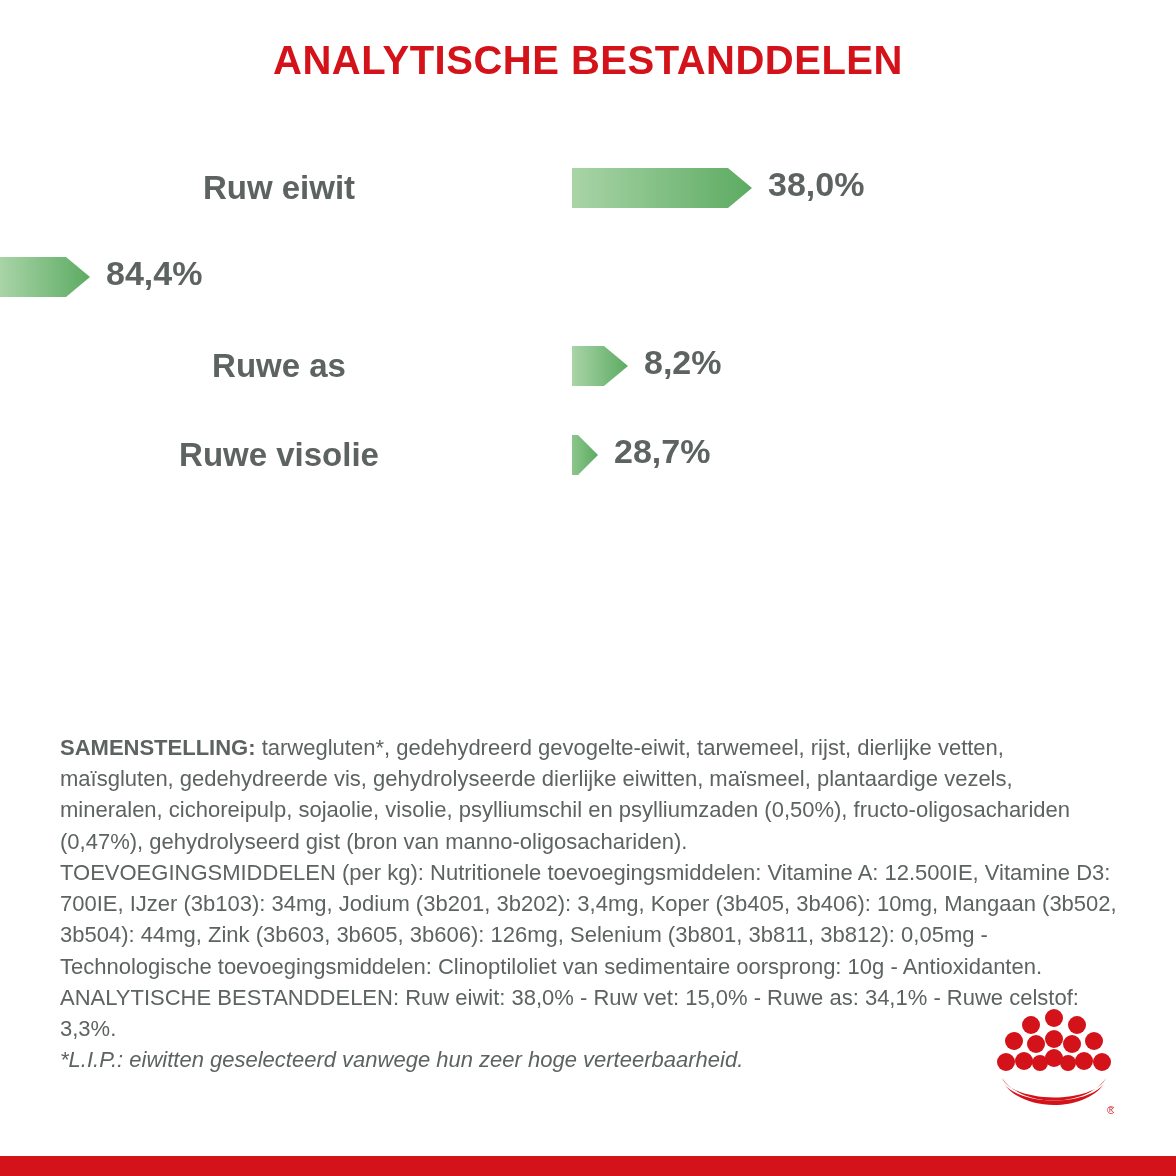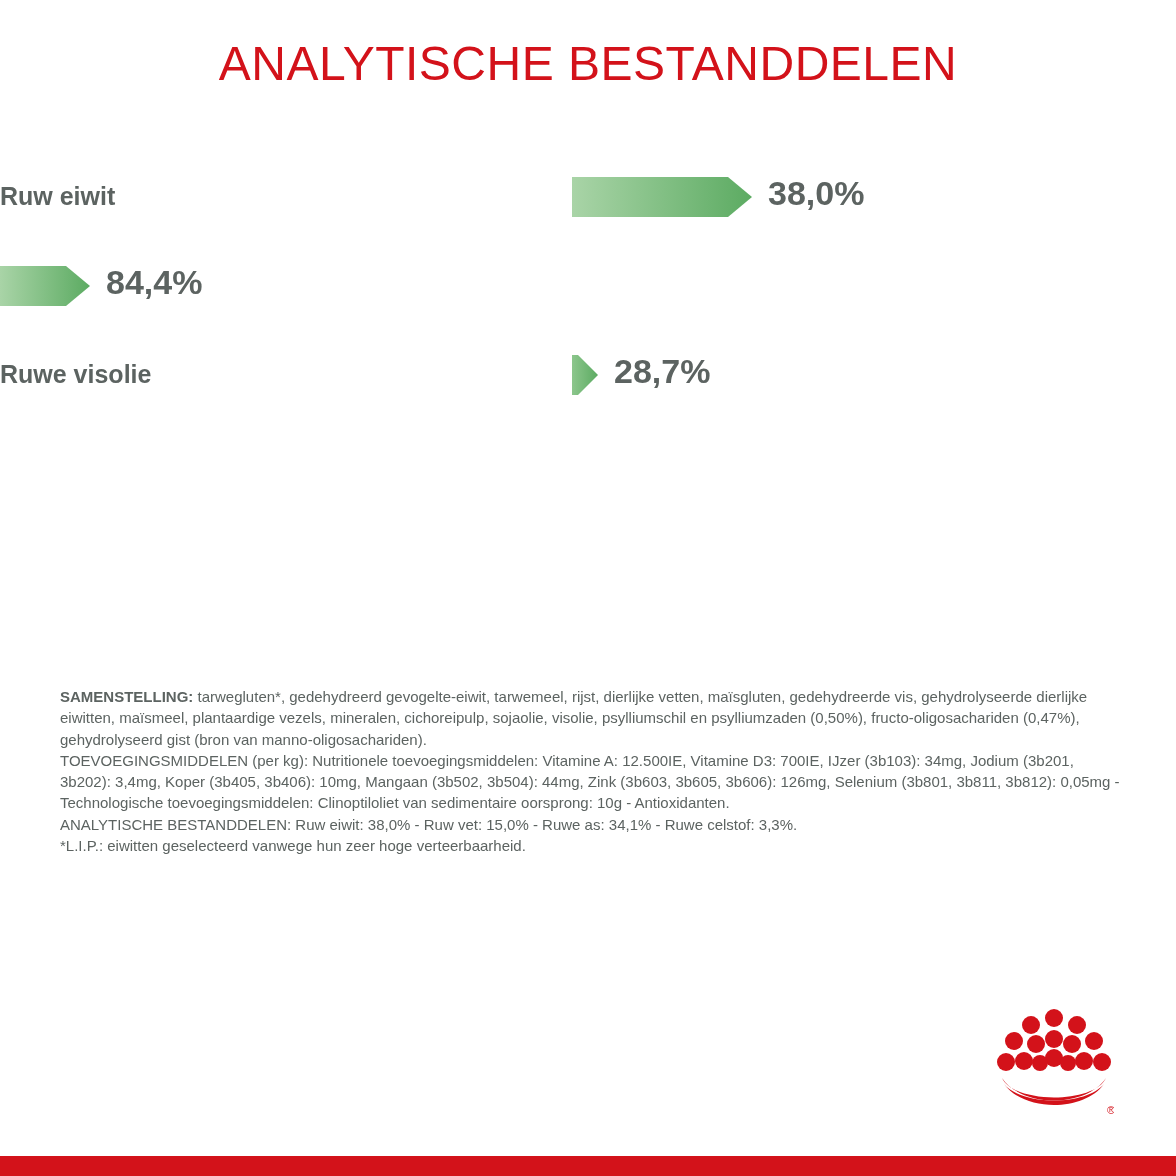--- a/index.html
+++ b/index.html
@@ -18,22 +18,22 @@
   .page {
     position: relative;
     width: 1176px;
     height: 1176px;
     box-sizing: border-box;
   }
 
   .title {
     text-align: center;
     color: #d3121a;
-    font-size: 48px;
-    font-weight: normal;
+    font-size: 40px;
+    font-weight: bold;
     letter-spacing: 0.5px;
     padding-top: 38px;
     line-height: 1.1;
   }
 
   .chart {
     margin-top: 78px;
     display: flex;
     flex-direction: column;
     gap: 33px;
@@ -41,24 +41,24 @@
 
   .bar-row {
     display: flex;
     align-items: center;
     justify-content: flex-start;
     height: 56px;
   }
 
   .bar-label {
     width: 572px;
-    text-align: left;
+    text-align: center;
     padding-right: 14px;
     box-sizing: border-box;
-    font-size: 25px;
+    font-size: 33px;
     font-weight: bold;
     color: #5c6361;
     white-space: nowrap;
   }
 
   .bar-wrap {
     height: 46px;
     display: flex;
     align-items: flex-start;
   }
@@ -77,37 +77,38 @@
     font-size: 34px;
     font-weight: bold;
     color: #5c6361;
     margin-left: 16px;
     white-space: nowrap;
   }
 
   .composition {
     position: absolute;
     left: 60px;
-    top: 686px;
+    top: 732px;
     width: 1060px;
     color: #5c6361;
-    font-size: 15px;
+    font-size: 22px;
     line-height: 1.42;
   }
 
   .composition p {
     margin: 0;
   }
 
   .comp-title {
     font-weight: bold;
   }
 
   .footnote {
     margin-top: 26px;
+    font-style: italic;
   }
 
   .logo {
     position: absolute;
     right: 62px;
     bottom: 58px;
     width: 120px;
     height: 110px;
   }
 
@@ -161,20 +162,37 @@
                 <stop offset="100%" stop-color="#5cab62"></stop>
               </linearGradient>
             </defs>
             <polygon points="0,3 66,3 90,23 66,43 0,43" fill="url(#g2)"></polygon>
           </svg>
         </div>
         <div class="bar-value">84,4%</div>
       </div>
     </div>
 
+    <div class="bar-row">
+      <div class="bar-label">Ruwe as</div>
+      <div class="bar-wrap">
+        <div class="bar">
+          <svg width="56" height="46" viewBox="0 0 56 46" xmlns="http://www.w3.org/2000/svg">
+            <defs>
+              <linearGradient id="g3" x1="0" y1="0" x2="1" y2="0">
+                <stop offset="0%" stop-color="#a9d4a7"></stop>
+                <stop offset="100%" stop-color="#5cab62"></stop>
+              </linearGradient>
+            </defs>
+            <polygon points="0,3 32,3 56,23 32,43 0,43" fill="url(#g3)"></polygon>
+          </svg>
+        </div>
+        <div class="bar-value">8,2%</div>
+      </div>
+    </div>
 
     <div class="bar-row">
       <div class="bar-label">Ruwe visolie</div>
       <div class="bar-wrap">
         <div class="bar">
           <svg width="26" height="46" viewBox="0 0 26 46" xmlns="http://www.w3.org/2000/svg">
             <defs>
               <linearGradient id="g4" x1="0" y1="0" x2="1" y2="0">
                 <stop offset="0%" stop-color="#8cc68c"></stop>
                 <stop offset="100%" stop-color="#5cab62"></stop>

